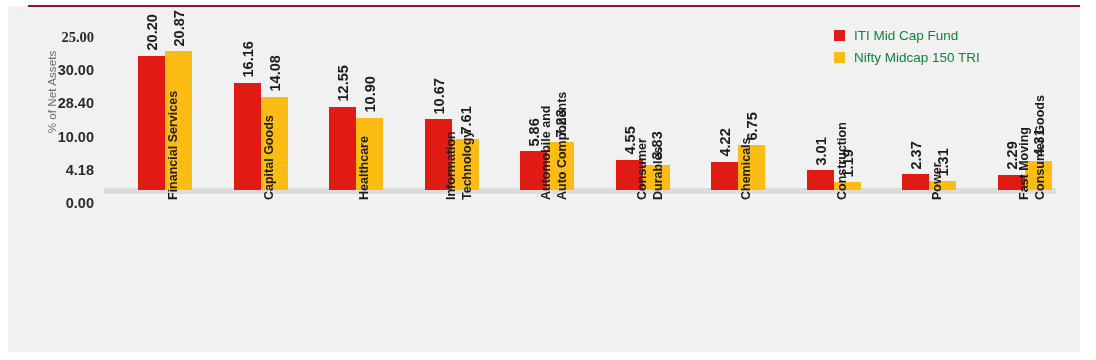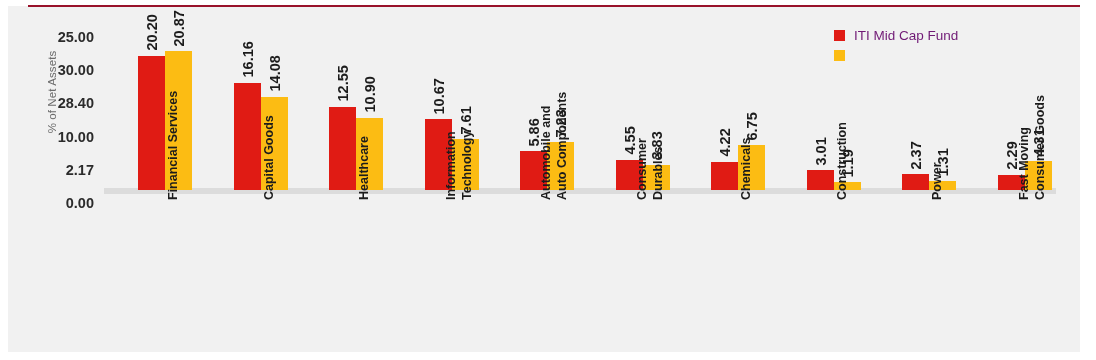--- a/index.html
+++ b/index.html
@@ -142,40 +142,40 @@
   .swatch {
     width: 11px;
     height: 11px;
     margin-right: 9px;
     flex: 0 0 auto;
   }
   .swatch.s0 { background: #e01b14; }
   .swatch.s1 { background: #fcbc13; }
   .legend-text {
     font-size: 13.5px;
-    color: #701a75;
+    color: #15803d;
     white-space: nowrap;
   }
 </style>
 </head>
 <body>
 
 <div id="root">
 
   <div id="panel"></div>
   <div id="top-rule"></div>
 
   <div id="ylabel">% of Net Assets</div>
   <div id="yticks">
       <div class="ytick" style="top: 160px;">0.00</div>
-      <div class="ytick" style="top: 126.8px;">2.17</div>
+      <div class="ytick" style="top: 126.8px;">4.18</div>
       <div class="ytick" style="top: 93.6px;">10.00</div>
       <div class="ytick" style="top: 60.4px;">28.40</div>
       <div class="ytick" style="top: 27.2px;">30.00</div>
-      <div class="ytick" style="top: -6px;">25.00</div>
+      <div class="ytick" style="top: -6px; font-family: Liberation Serif, serif;">25.00</div>
     </div>
 
   <div id="baseline"></div>
   <div id="plot">
       <div class="group" style="left: 34px;">
         <div class="vlabel" style="left: 21px; bottom: 139.128px;">20.20</div>
         <div class="vlabel" style="left: 48px; bottom: 143.577px;">20.87</div>
         <div class="bars">
           <div class="bar s0" style="height: 134.128px;"></div>
           <div class="bar s1" style="height: 138.577px;"></div>
@@ -255,20 +255,21 @@
       </div>
     </div>
 
   <div id="legend">
     <div class="legend-row">
       <span class="swatch s0"></span>
       <span class="legend-text">ITI Mid Cap Fund</span>
     </div>
     <div class="legend-row">
       <span class="swatch s1"></span>
+      <span class="legend-text">Nifty Midcap 150 TRI</span>
     </div>
   </div>
 
 <div class="cat" style="left: 165px;">Financial Services</div>
     <div class="cat" style="left: 260.5px;">Capital Goods</div>
     <div class="cat" style="left: 356px;">Healthcare</div>
     <div class="cat" style="left: 442.5px;">Information
 Technology</div>
     <div class="cat" style="left: 538px;">Automobile and
 Auto Components</div>

